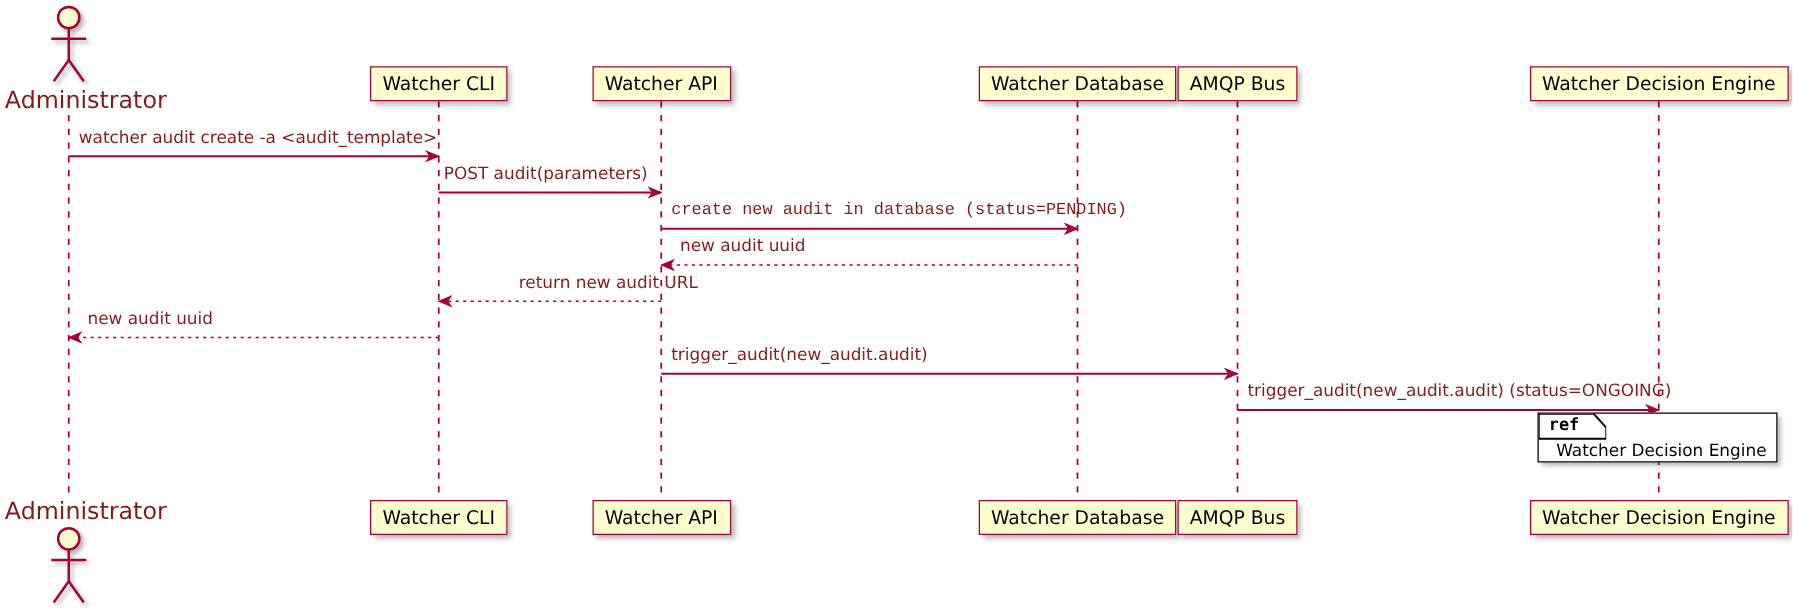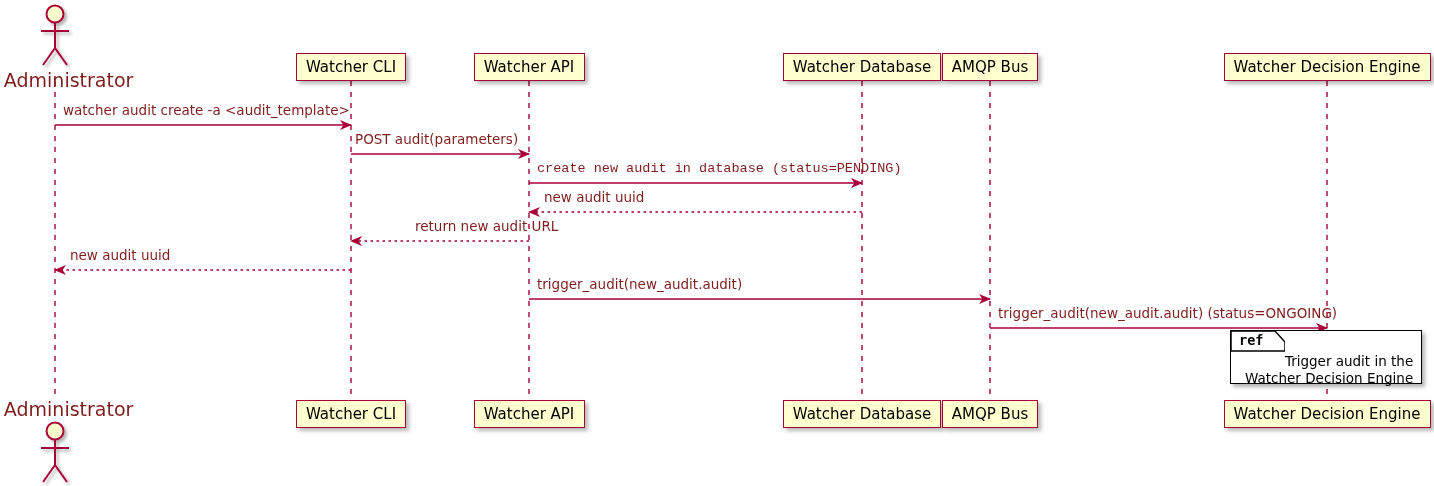--- a/index.html
+++ b/index.html
@@ -175,25 +175,24 @@
       <div class="msg-label" style="left: 355px; top: 133px;">POST audit(parameters)</div>
       <div class="msg-label" style="left: 537px; top: 162px; font-family: Liberation Mono, monospace;">create new audit in database (status=PENDING)</div>
       <div class="msg-label" style="left: 544px; top: 191px;">new audit uuid</div>
       <div class="msg-label" style="left: 367px; top: 220px; margin-left: 48px;">return new audit URL</div>
       <div class="msg-label" style="left: 70px; top: 249px;">new audit uuid</div>
       <div class="msg-label" style="left: 537px; top: 278px;">trigger_audit(new_audit.audit)</div>
       <div class="msg-label" style="left: 998px; top: 307px;">trigger_audit(new_audit.audit) (status=ONGOING)</div>
     </div>
 
   <div id="fragments">
-      <div class="ref-frag" style="left: 1230px; top: 330px; width: 192px; height: 54px; text-align: right;">
+      <div class="ref-frag" style="left: 1230px; top: 330px; width: 192px; height: 40px;">
         <div class="ref-tab" style="width: 54px;"><svg width="54" height="21" viewBox="0 0 54 21" xmlns="http://www.w3.org/2000/svg">
             <path d="M 0 0 L 44 0 L 54 11 L 54 20 L 0 20 Z" fill="#FFFFFF" stroke="#000000" stroke-width="1.5"></path>
           </svg></div>
         <div class="ref-tab-label">ref</div>
         <div class="ref-body">
-          <div>Trigger audit in the</div>
           <div>Watcher Decision Engine</div>
         </div>
       </div>
     </div>
 
 </div>
 
 </body></html>

